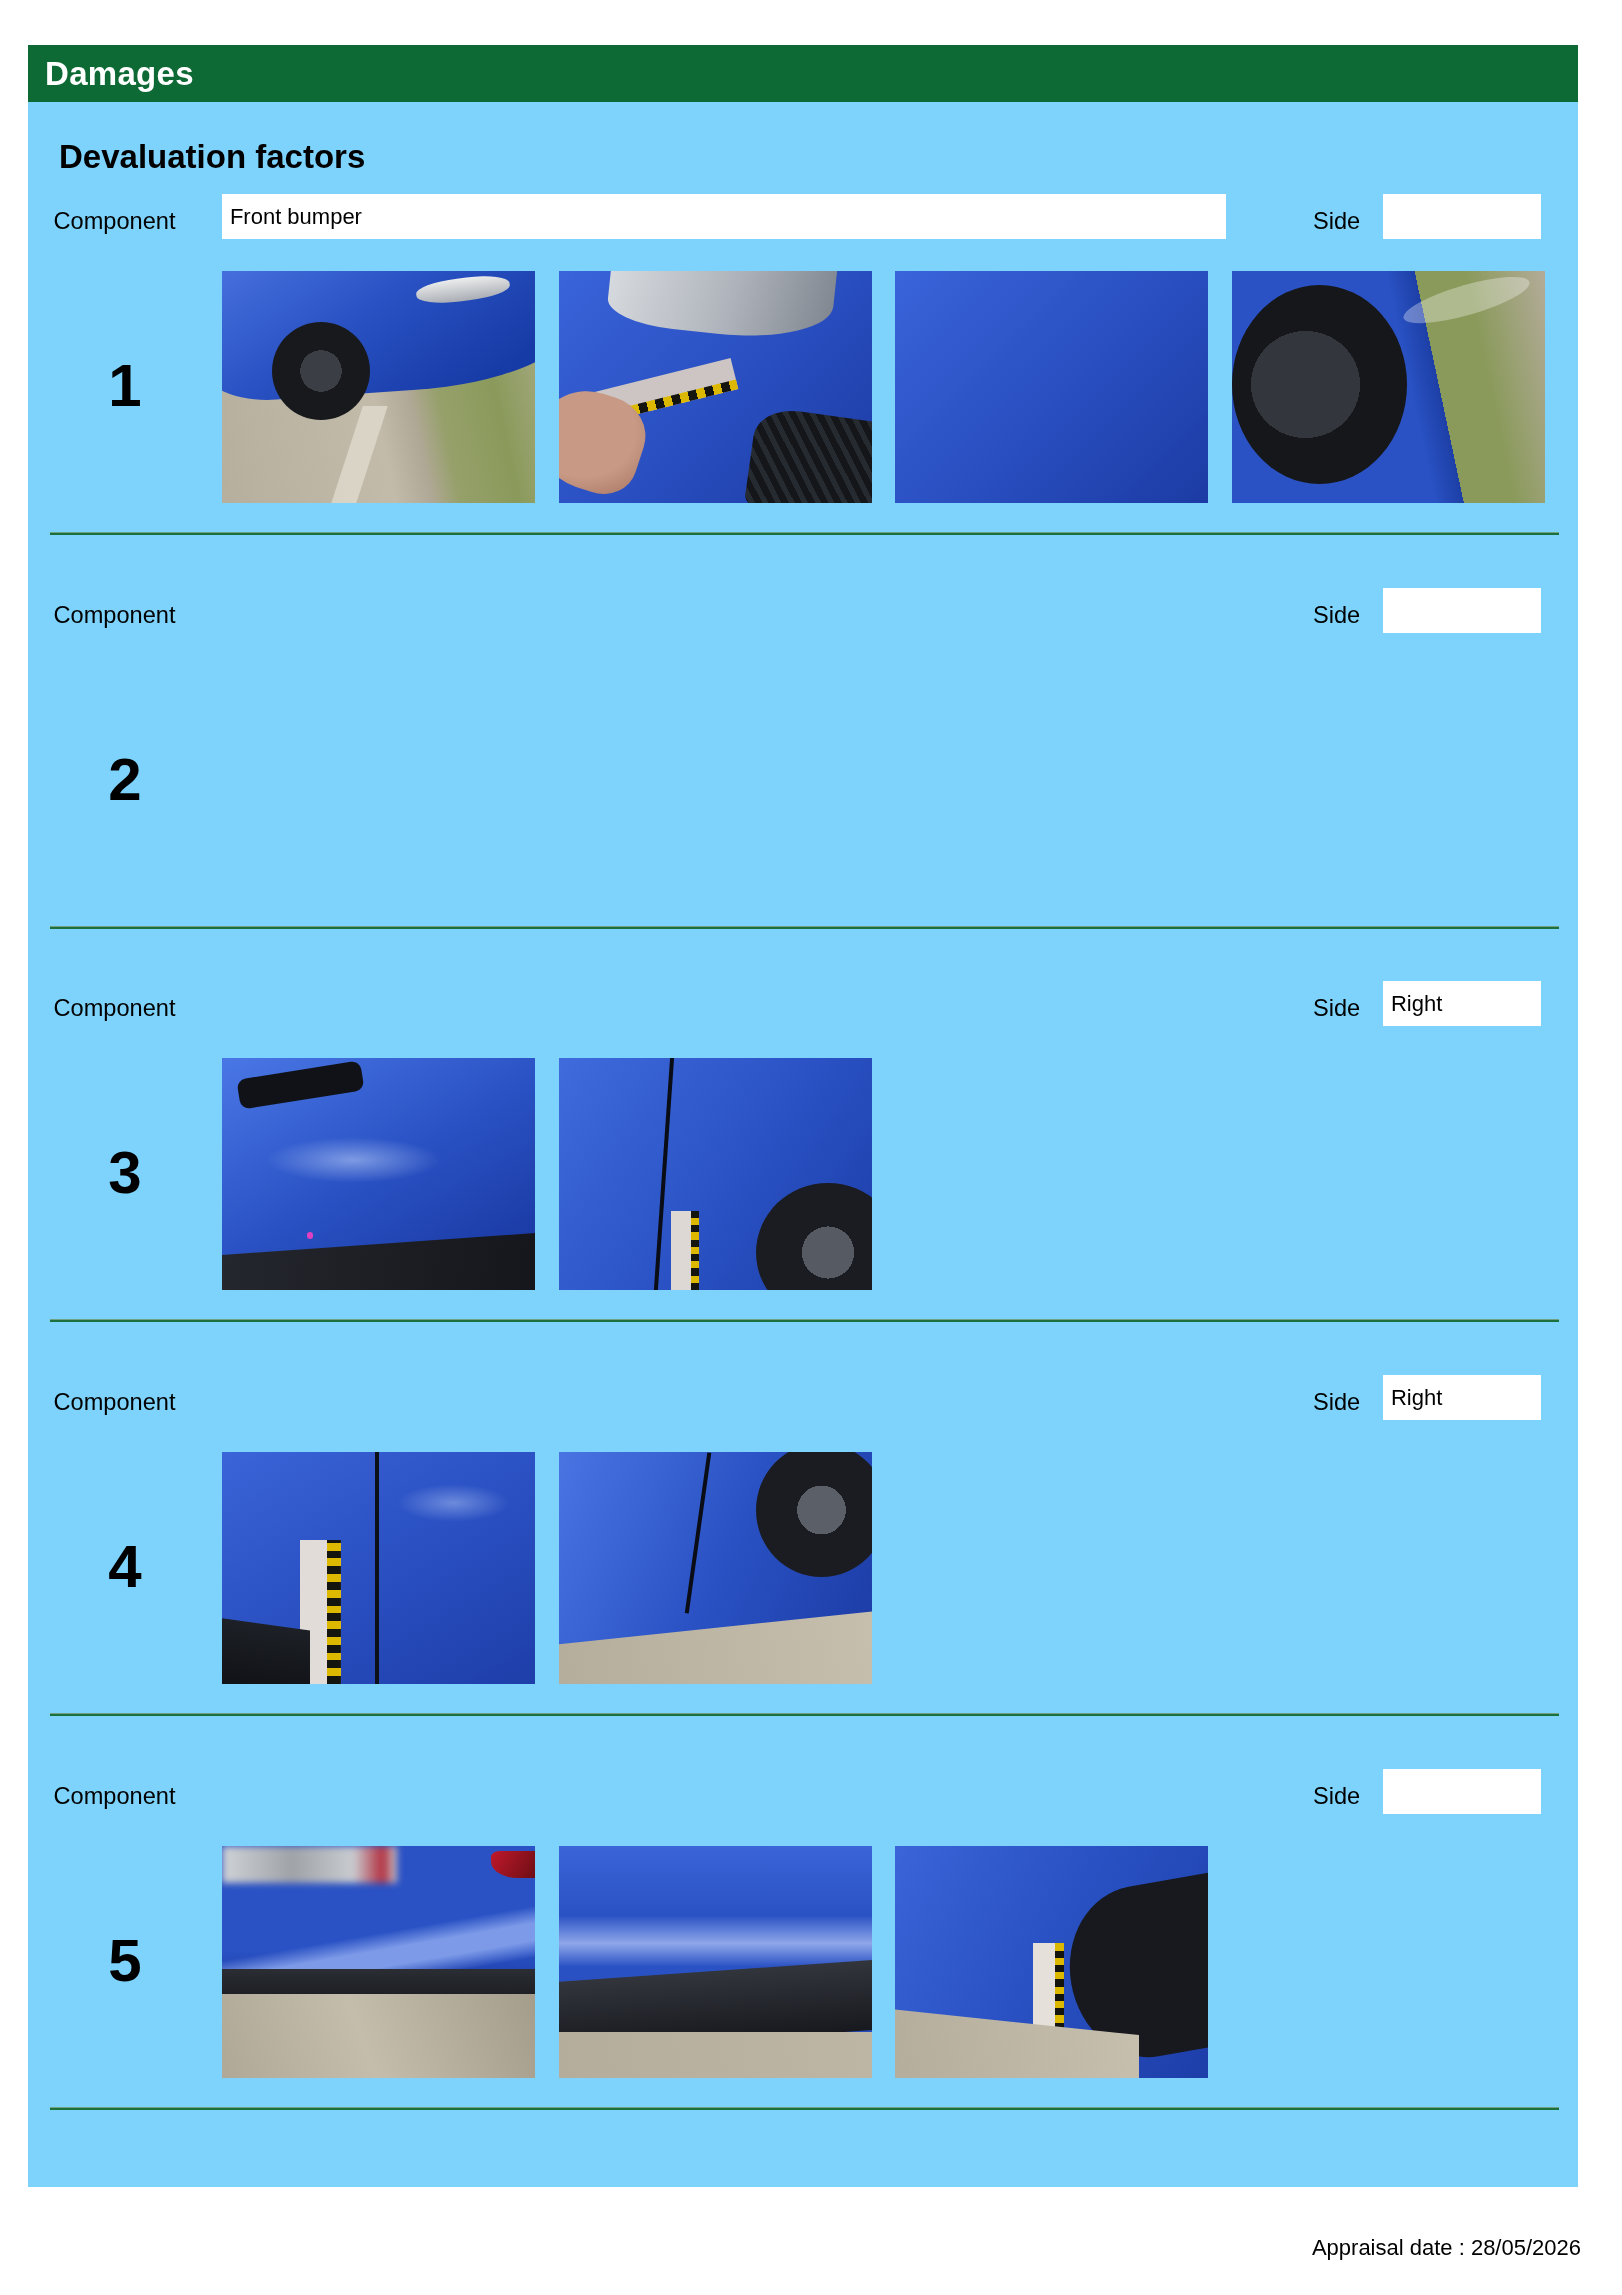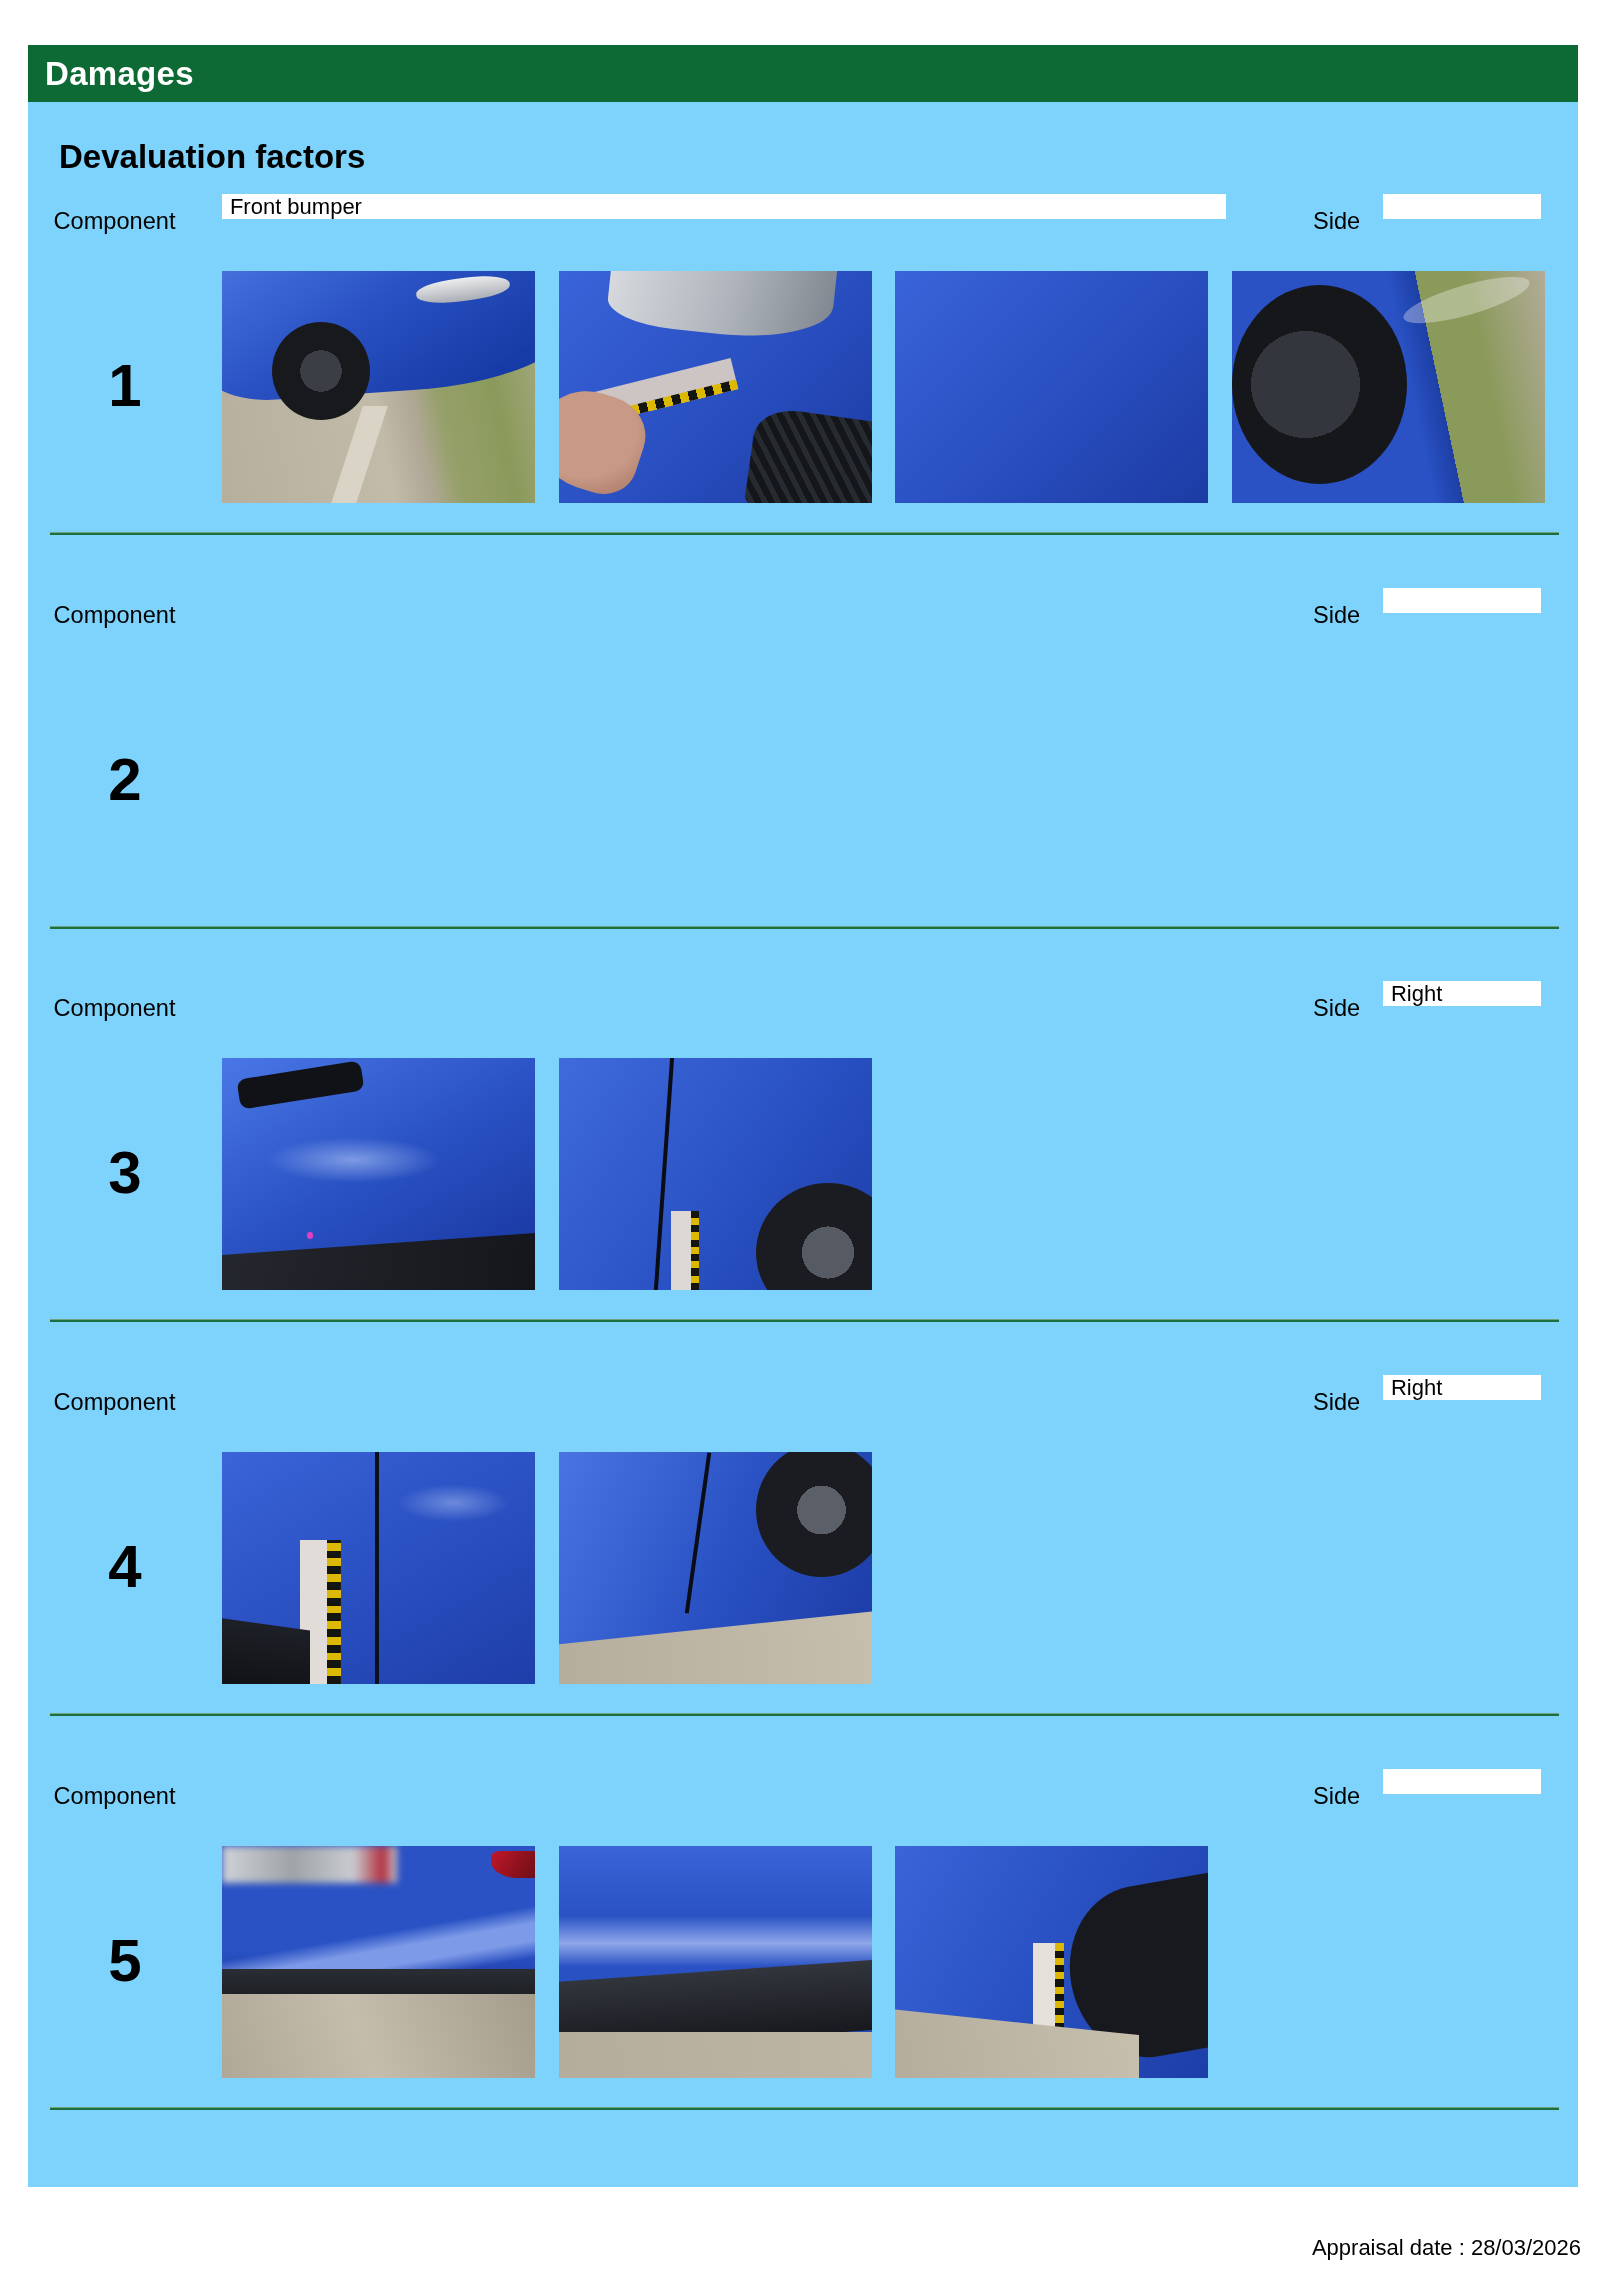--- a/index.html
+++ b/index.html
@@ -20,21 +20,21 @@
   
   .row { position:absolute; left:0; width:1550px; height:342px; }
 
   .row-number { position:absolute; left:0; top:162px; width:194px; text-align:center;
                 font-size:60px; font-weight:bold; line-height:60px; }
 
   .lbl { position:absolute; top:14.4px; font-size:23.6px; font-weight:normal; }
   .lbl-component { left:25.5px; }
   .lbl-side { left:1285px; }
 
-  .field { position:absolute; top:0; height:25px; background:#ffffff; border:none; outline:none;
+  .field { position:absolute; top:0; height:45px; background:#ffffff; border:none; outline:none;
            font-family:"Liberation Sans","DejaVu Sans",sans-serif; font-size:22px; color:#000;
            padding:0 0 0 7.9px; }
   .field-component { left:194px; width:1004px; }
   .field-side { left:1355px; width:158px; }
 
   .photos { position:absolute; left:194px; top:77px; height:232px; display:flex; gap:23.6px; }
 
   .separator { position:absolute; left:21.6px; top:338px; width:1509px; height:2.6px;
                background:#1C703D; border-top:0.7px solid #6fa184; }
 
@@ -244,15 +244,15 @@
               <div class="ph ph-rear-corner">
                 <span class="d1"></span>
               </div>
             </div>
     <div class="separator"></div>
   </section>
         </div>
     </div>
   </div>
 
-  <div class="footer-date">Appraisal date : 28/03/2026</div>
+  <div class="footer-date">Appraisal date : 28/05/2026</div>
 </div>
 
 
 </body></html>

